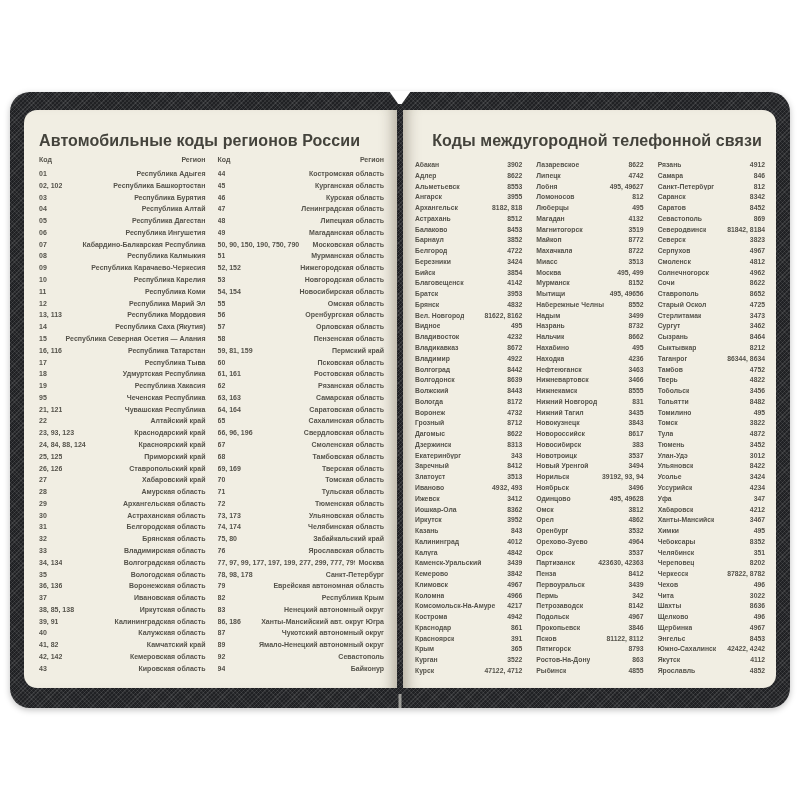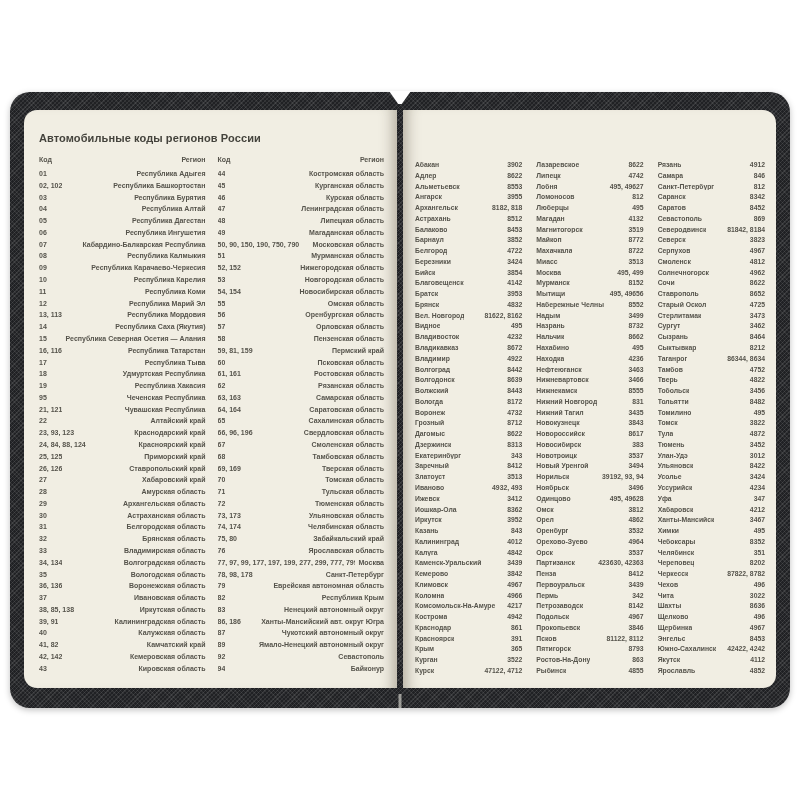--- a/index.html
+++ b/index.html
@@ -13,21 +13,21 @@
             box-shadow:0 2px 6px rgba(0,0,0,0.25);}
   .notch-top{position:absolute;left:50%;top:-1px;transform:translateX(-50%);width:22px;height:13px;
              background:#ffffff;clip-path:polygon(0 0,100% 0,58% 100%,42% 100%);}
   .notch-bottom{position:absolute;left:50%;bottom:0;transform:translateX(-50%);width:3px;height:14px;
              background:#e9e7df;opacity:.6;}
   .page{position:absolute;top:18px;height:578px;width:373px;background:#f1eee3;}
   .page.left{left:14px;border-radius:13px 0 0 13px;
              box-shadow:inset -14px 0 14px -10px rgba(60,50,30,0.35);}
   .page.right{right:14px;border-radius:0 13px 13px 0;
              box-shadow:inset 14px 0 14px -10px rgba(60,50,30,0.35);}
-  .page-title{position:absolute;top:22px;font-size:11px;font-weight:700;color:#44433c;letter-spacing:.1px;}
+  .page-title{position:absolute;top:22px;font-size:16px;font-weight:700;color:#44433c;letter-spacing:.1px;}
   .page.left .page-title{left:15px;}
   .page.right .page-title{right:14px;text-align:right;}
   .col-headers{position:absolute;top:46px;left:15px;right:13px;display:flex;gap:12px;}
   .col-headers .pair{flex:1 1 0;display:flex;justify-content:space-between;
                      font-size:7px;font-weight:700;color:#55534b;}
   .auto-cols{position:absolute;top:60px;bottom:16px;left:15px;right:13px;display:flex;gap:12px;}
   .auto-col{flex:1 1 0;display:flex;flex-direction:column;justify-content:space-between;min-width:0;}
   .phone-cols{position:absolute;top:52px;bottom:13px;left:12px;right:11px;display:flex;gap:14px;}
   .row{display:flex;justify-content:space-between;align-items:baseline;gap:3px;
        font-size:7px;font-weight:700;color:#55534b;white-space:nowrap;line-height:1;}
@@ -489,20 +489,21 @@
 
             <div class="row">
               <span class="lbl">94</span>
               <span class="val">Байконур</span>
             </div>
           </div>
       </div>
     </div>
 
     <div class="page right">
+      <div class="page-title">Коды междугородной телефонной связи</div>
 
       <div class="phone-cols">
         <div class="auto-col">
 
             <div class="row">
               <span class="lbl">Абакан</span>
               <span class="val">3902</span>
             </div>
 
             <div class="row">

